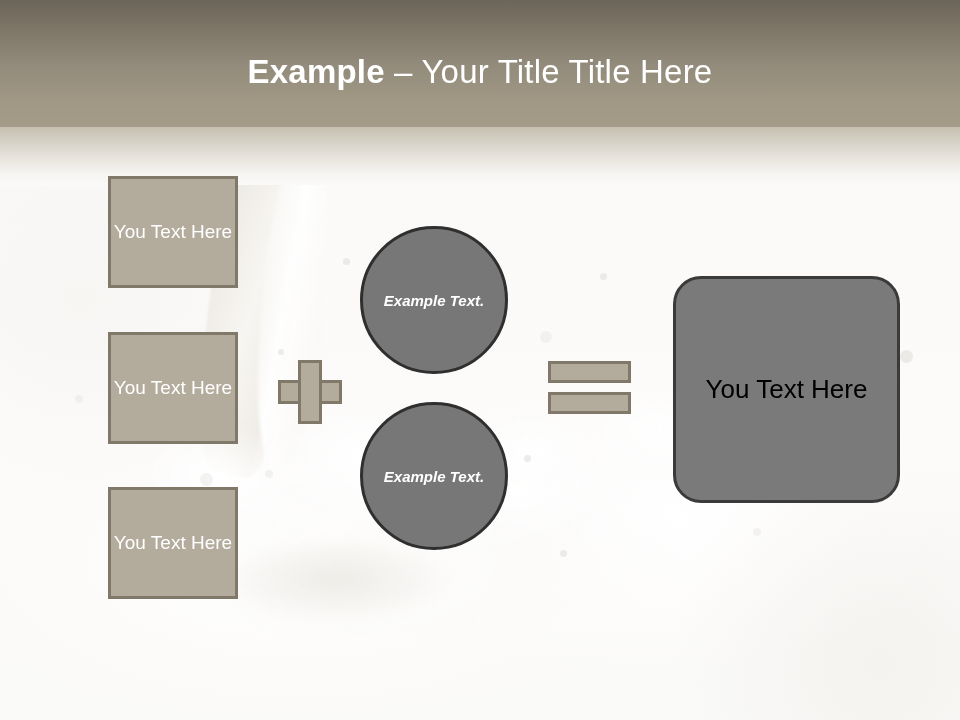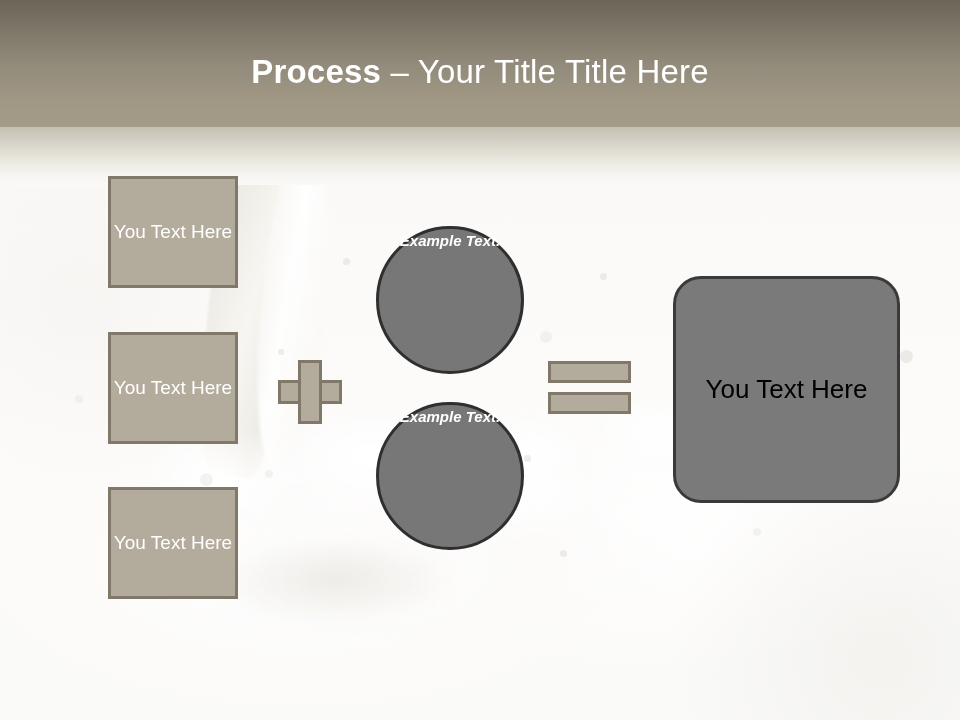--- a/index.html
+++ b/index.html
@@ -162,33 +162,34 @@
     border: 3px solid #80796a;
     box-sizing: border-box;
   }
   .plus .h { left: 0;  top: 20px; width: 64px; height: 24px; }
   .plus .v { left: 20px; top: 0;  width: 24px; height: 64px; }
   .plus .patch-h { left: 23px; top: 23px; width: 18px; height: 18px; background: #b3ab9c; border: none; }
 
   
   .circle {
     position: absolute;
-    left: 376px;
+    left: 360px;
     width: 148px;
     height: 148px;
     box-sizing: border-box;
     border-radius: 50%;
     background: #777777;
     border: 3px solid #2f2f2f;
     color: #ffffff;
     font-size: 15px;
     line-height: 23px;
     font-weight: bold;
     font-style: italic;
     display: flex;
+    align-items: center;
     justify-content: center;
     text-align: center;
   }
   #circle-top    { top: 226px; }
   #circle-bottom { top: 402px; }
 
   
   .equals {
     position: absolute;
     left: 548px;
@@ -250,21 +251,21 @@
   <div class="bubble" style="left:900px; top:350px; width:13px; height:13px;"></div>
   <div class="bubble" style="left:524px; top:455px; width:7px; height:7px;"></div>
   <div class="bubble lite" style="left:265px; top:470px; width:8px; height:8px;"></div>
   <div class="bubble lite" style="left:200px; top:473px; width:13px; height:13px;"></div>
   <div class="bubble" style="left:560px; top:550px; width:7px; height:7px;"></div>
   <div class="bubble lite" style="left:753px; top:528px; width:8px; height:8px;"></div>
 
   <div class="header"></div>
   <div class="header-fade"></div>
   <div class="title">
-    <span class="strong">Process</span><span class="light"> – Your Title Title Here</span>
+    <span class="strong">Example</span><span class="light"> – Your Title Title Here</span>
   </div>
 
   <div id="left-box-1" class="left-box">
     <span>You Text Here</span>
   </div>
   <div id="left-box-2" class="left-box">
     <span>You Text Here</span>
   </div>
   <div id="left-box-3" class="left-box">
     <span>You Text Here</span>

